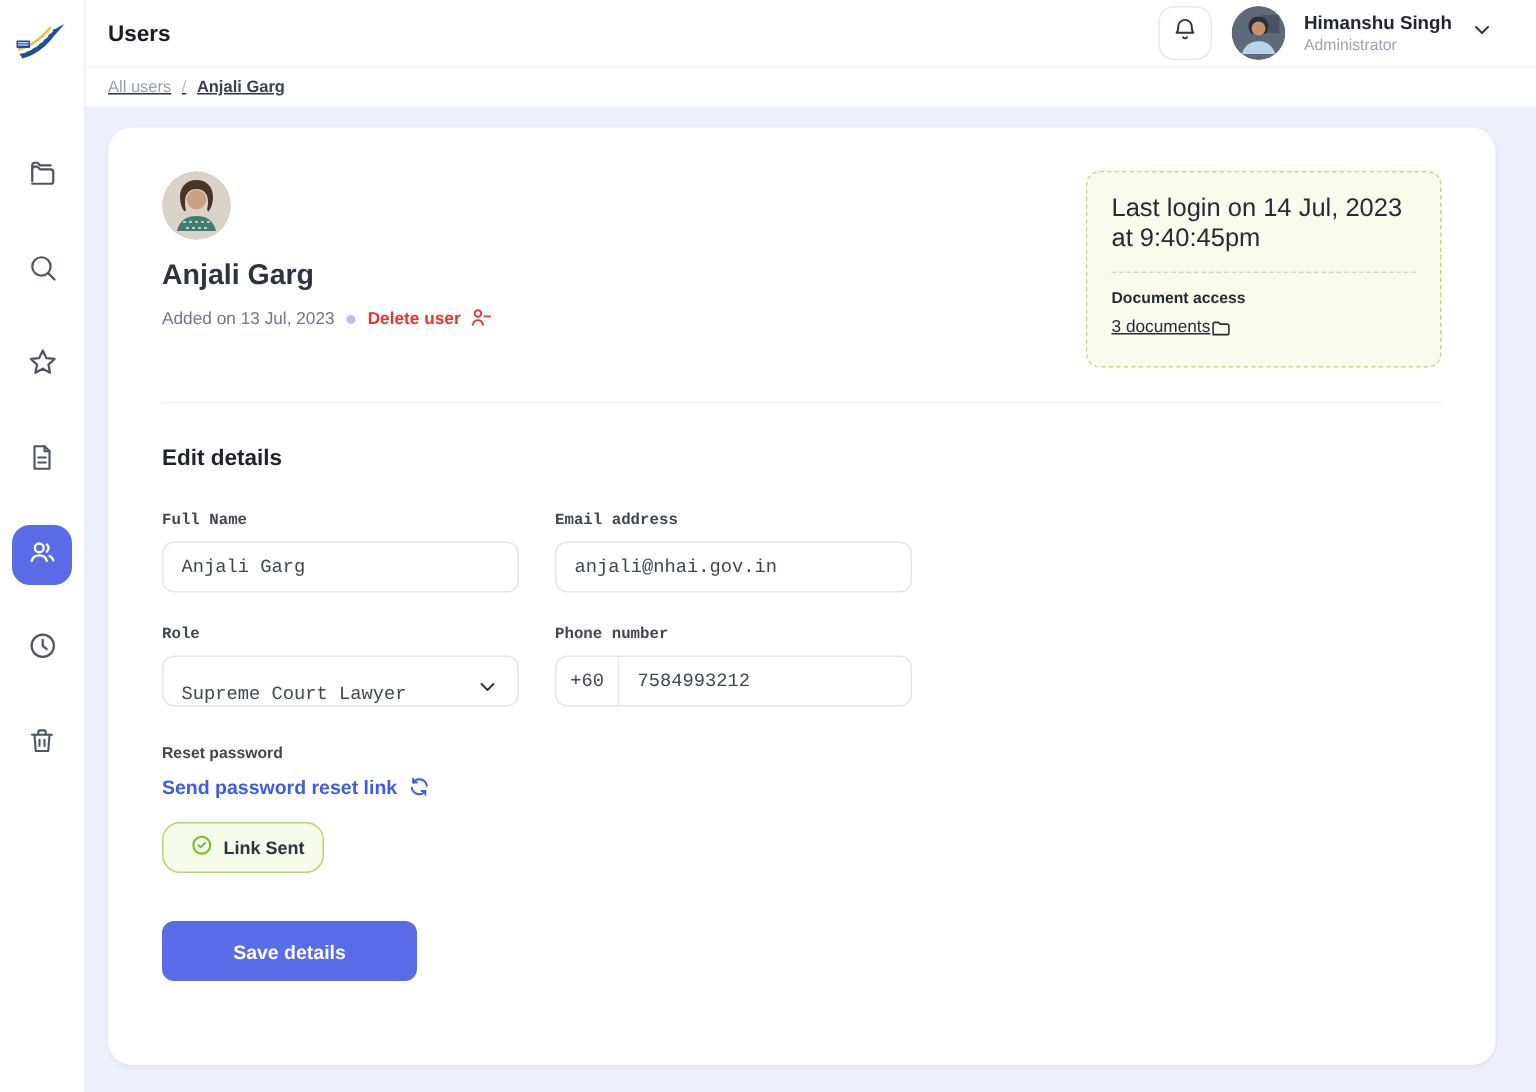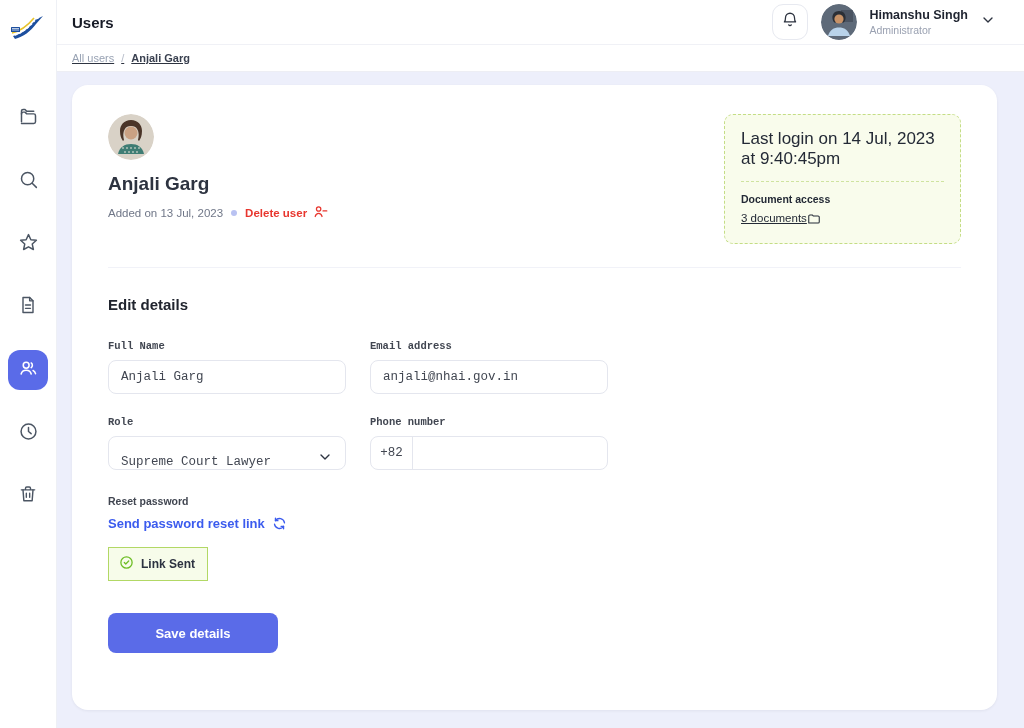--- a/index.html
+++ b/index.html
@@ -95,22 +95,22 @@
   .phone-prefix {
     width:42px; border-right:1px solid #e4e6ee; display:flex; align-items:center; justify-content:center;
     font-size:12.5px; color:#414651; cursor:pointer;
   }
   .phone-num { flex:1; border:none; outline:none; font-family:inherit; font-size:12.5px; color:#414651; padding:0 12px; }
 
   .reset-block { margin-top:25px; }
   .reset-link { margin-top:9px; display:flex; align-items:flex-start; gap:7px; font-size:13px; font-weight:700; color:#3b5bee; cursor:pointer; width:max-content; }
   .link-sent {
     margin-top:13px; display:inline-flex; align-items:center; gap:7px;
-    border:1px solid #b2d865; background:#f7fcea; border-radius:0;
-    padding:7px 12px 7px 10px; font-size:12px; font-weight:600; color:#2c3240;
+    border:1px solid #b2d865; background:#f7fcea; border-radius:12px;
+    padding:7px 12px 7px 18px; font-size:12px; font-weight:600; color:#2c3240;
   }
   .save-btn {
     margin-top:32px; width:170px; height:40px; background:#5a6be8; color:#fff;
     border:none; border-radius:8px; font-family:inherit; font-size:13px; font-weight:700; cursor:pointer;
   }
 </style>
 </head>
 <body>
 
 <div class="app">
@@ -296,21 +296,22 @@
               <span>
                 <svg width="16" height="16" viewBox="0 0 24 24" fill="none" stroke="#2d3340" stroke-width="2" stroke-linecap="round" stroke-linejoin="round">
                     <path d="m6 9 6 6 6-6"></path>
                   </svg>
               </span>
             </div>
           </div>
           <div>
             <label class="field-label">Phone number</label>
             <div class="phone-box">
-              <div class="phone-prefix">+82</div>
+              <div class="phone-prefix">+60</div>
+              <input class="phone-num" type="text" value="7584993212" style="">
             </div>
           </div>
         </div>
 
         <div class="reset-block">
           <label class="field-label">Reset password</label>
           <div class="reset-link">
             <span>Send password reset link</span>
             <span>
               <svg width="15" height="15" viewBox="0 0 24 24" fill="none" stroke="#3b5bee" stroke-width="2.1" stroke-linecap="round" stroke-linejoin="round">

